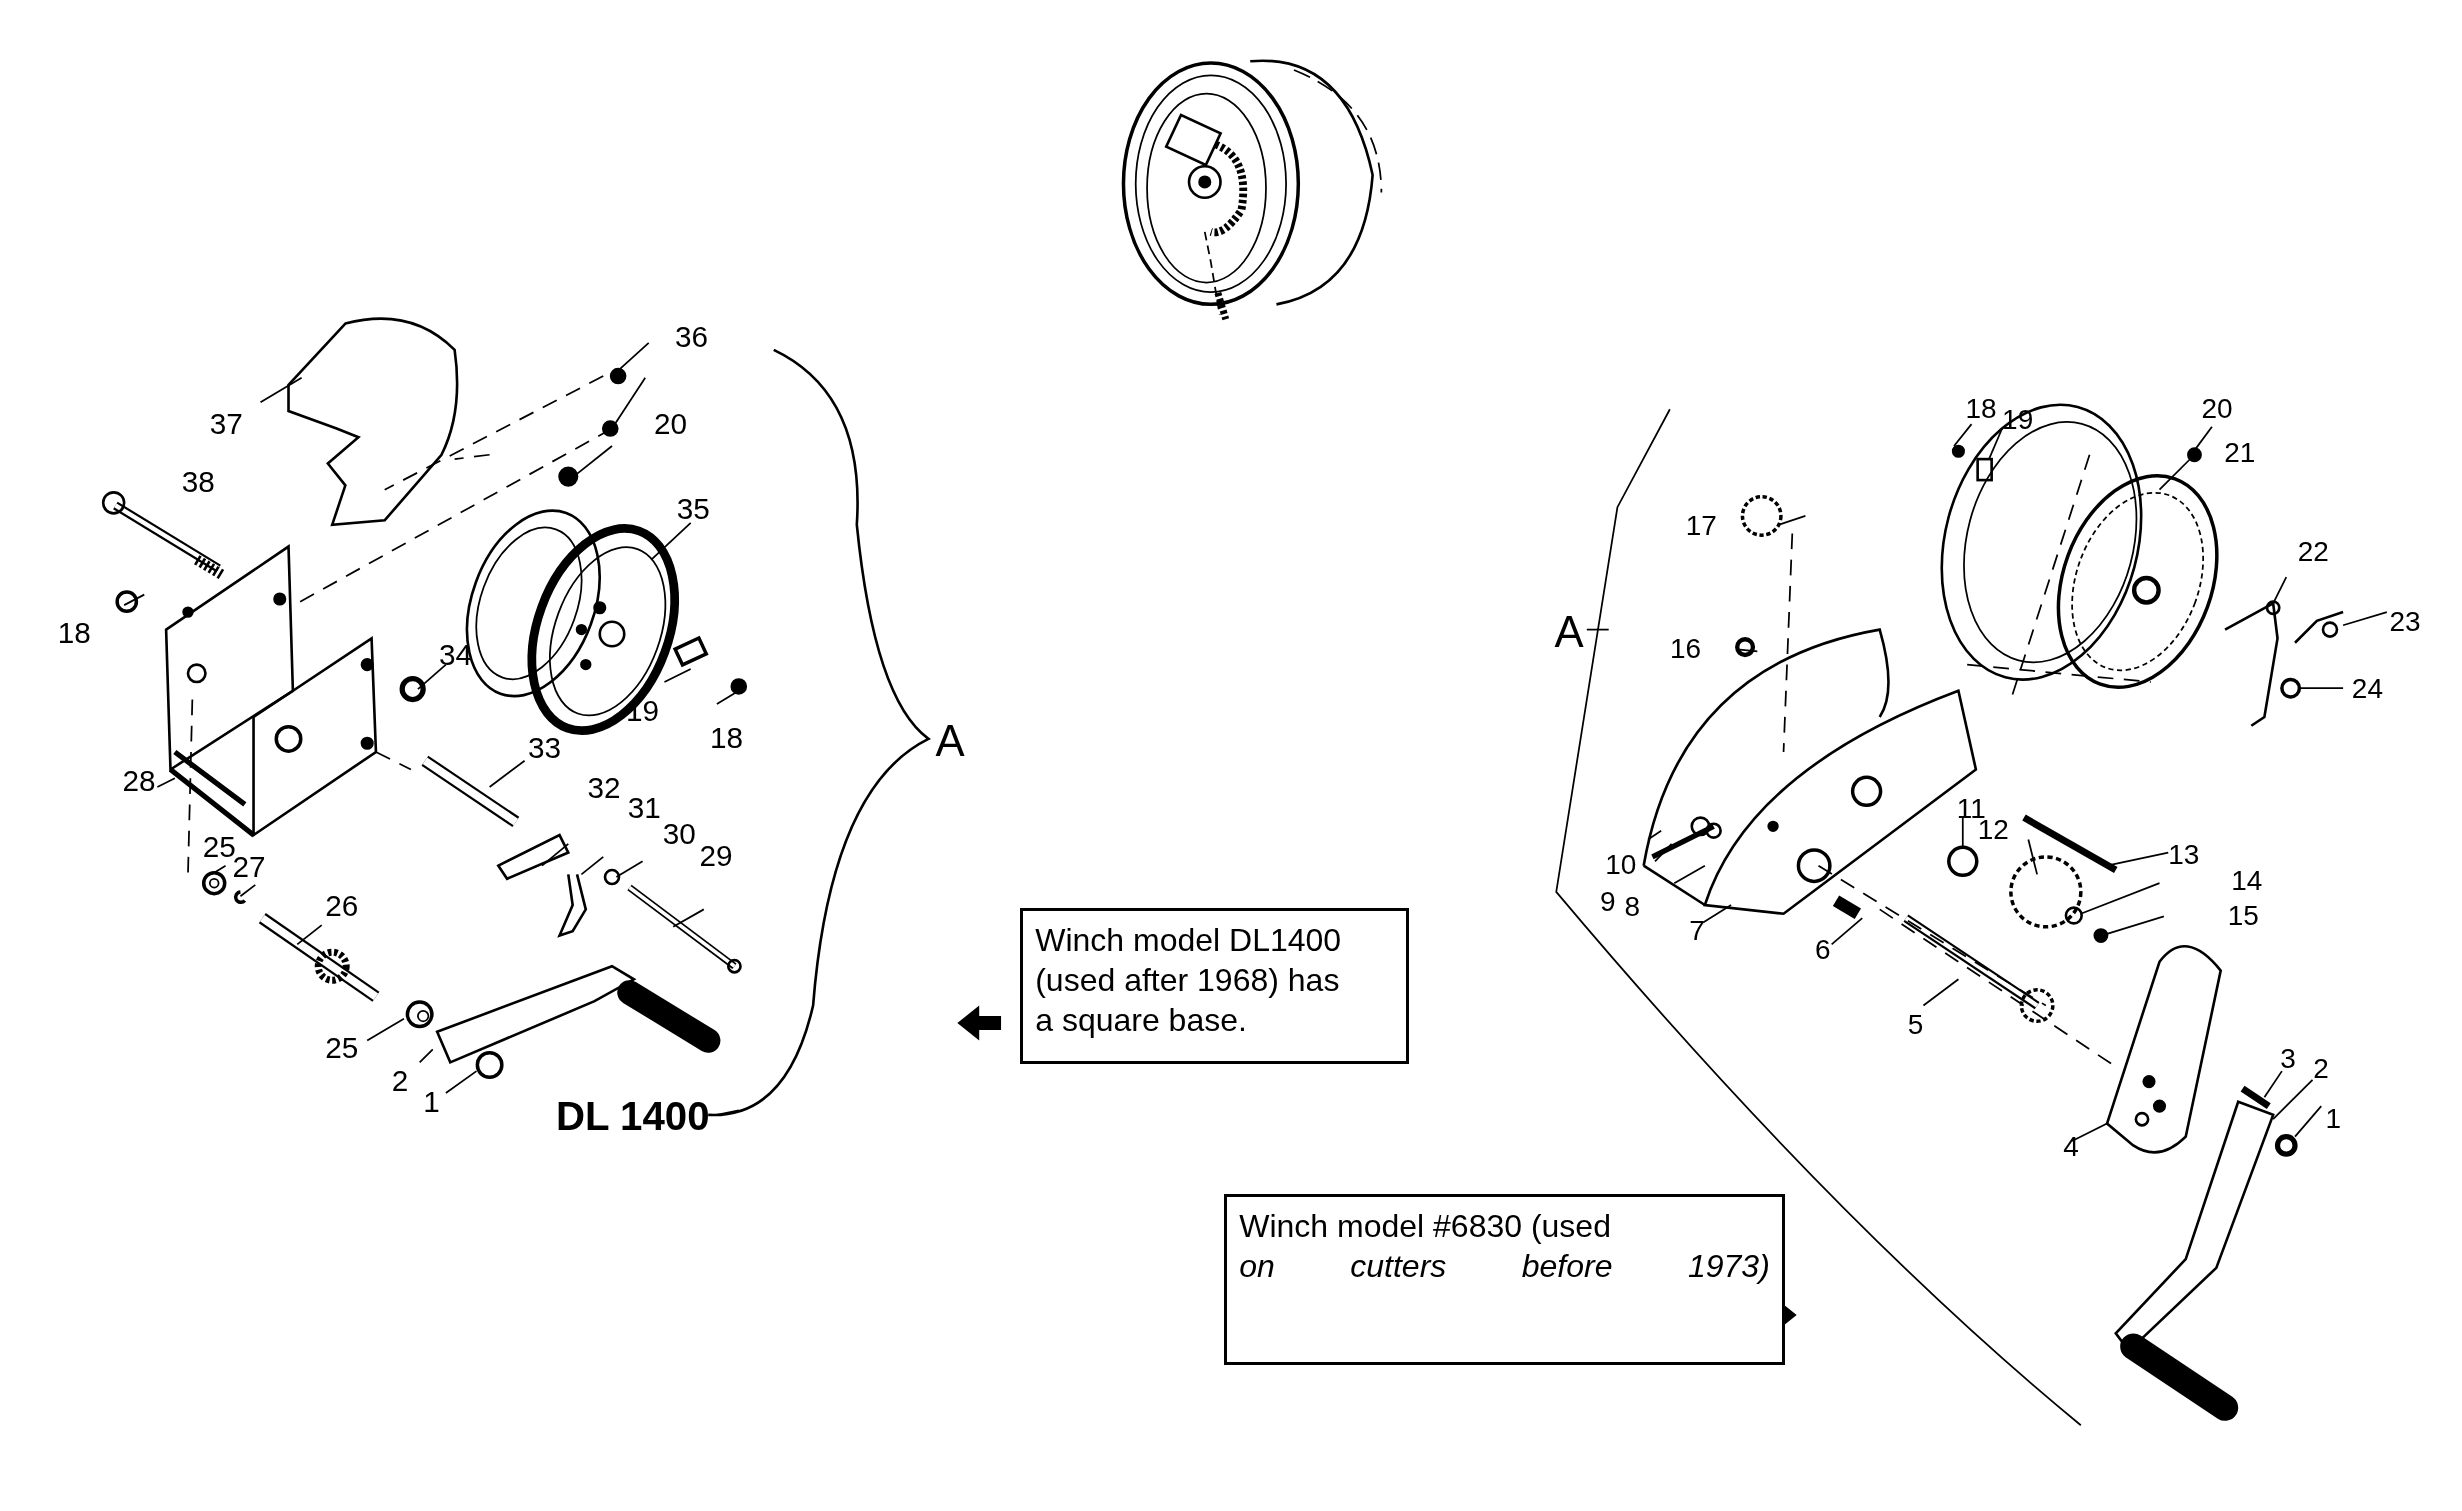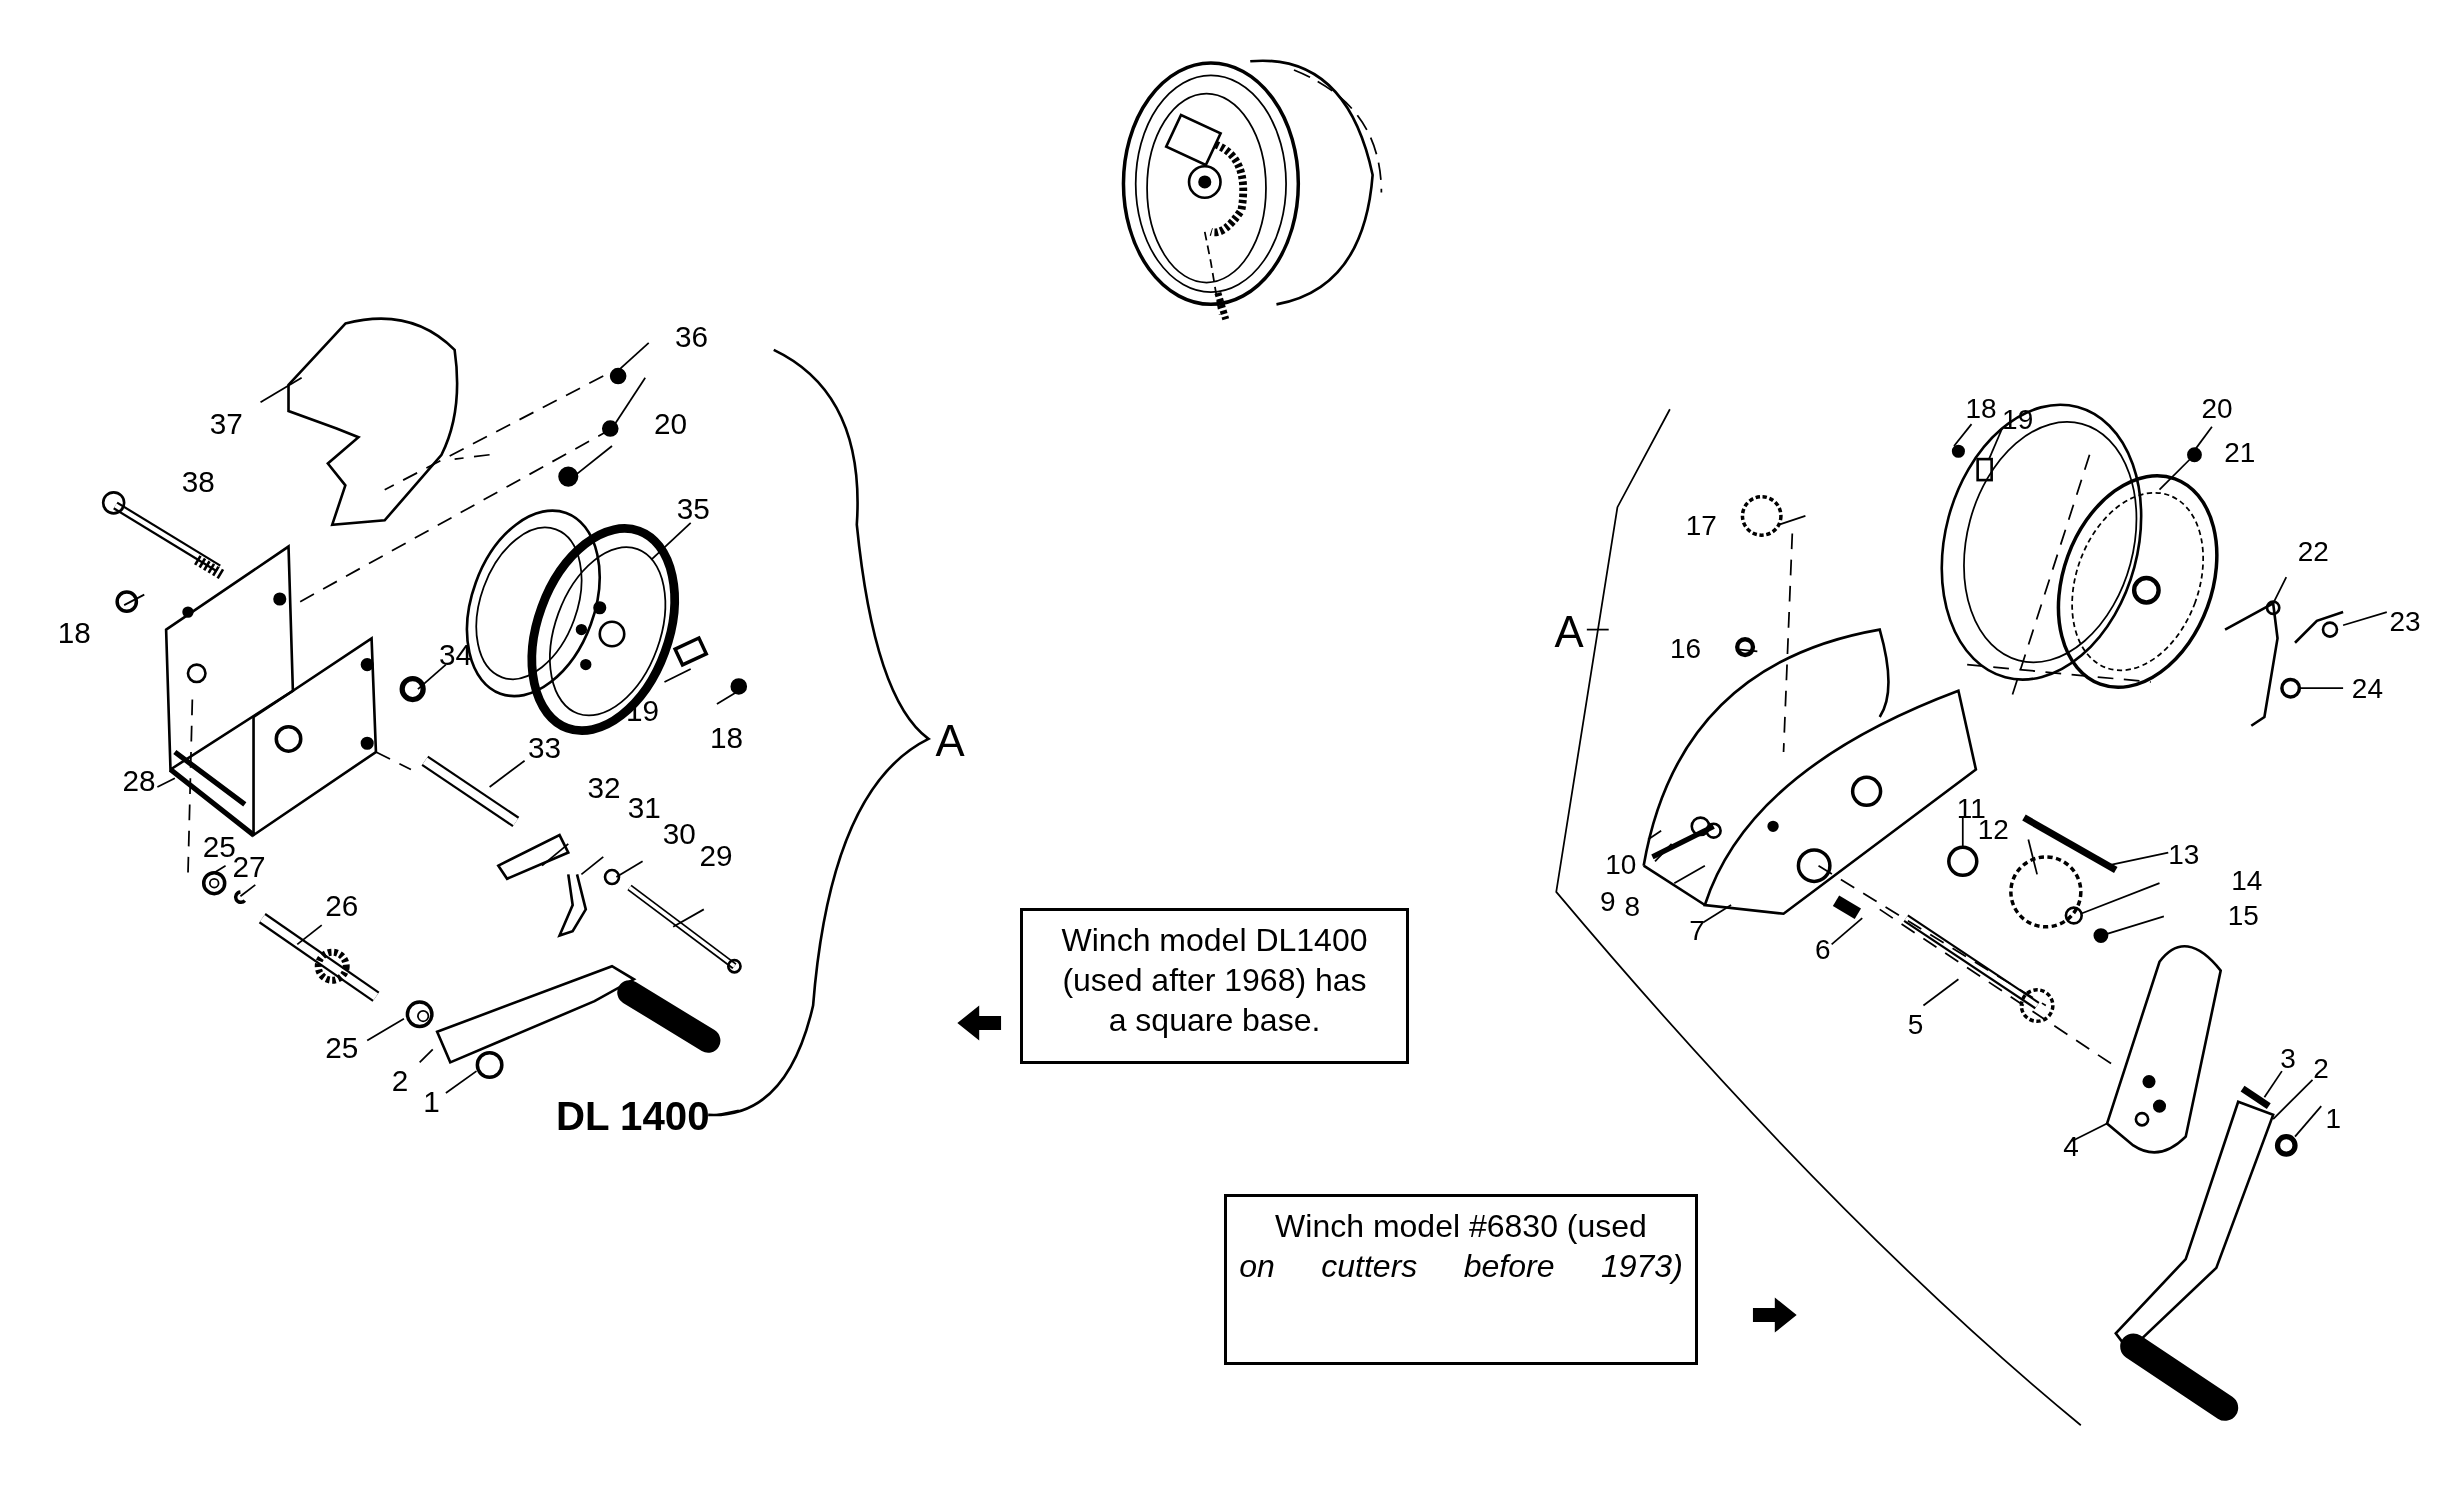--- a/index.html
+++ b/index.html
@@ -4,22 +4,22 @@
 <style>
   html, body { margin:0; padding:0; background:#ffffff; }
   body { width:2462px; height:1511px; position:relative; overflow:hidden; font-family:"Liberation Sans", sans-serif; color:#000; }
   svg.art { position:absolute; left:0; top:0; width:2462px; height:1511px; }
   .lbl { font-family:"Liberation Sans", sans-serif; font-size:32px; fill:#000; }
   .lbl-n { font-family:"Liberation Sans Narrow","Liberation Sans", sans-serif; font-size:34px; fill:#000; }
   .big { font-family:"Liberation Sans", sans-serif; font-size:50px; fill:#000; }
   .model { font-family:"Liberation Sans", sans-serif; font-weight:bold; font-size:46px; fill:#000; }
   .note { position:absolute; border:3.5px solid #000; background:#fff; font-size:32px; line-height:40px; padding:8.7px 12.2px; box-sizing:border-box; }
   .note1 { left:1020px; top:908px; width:389px; height:156px; }
-  .note2 { left:1224px; top:1194px; width:474px; height:171px; text-align:justify; }
-  .note div { white-space:nowrap;text-align:center; }
+  .note2 { left:1224px; top:1194px; width:561px; height:171px; text-align:justify; }
+  .note div { white-space:nowrap; }
   .note2 .j { text-align:justify; text-align-last:justify; white-space:normal;font-style:italic; }
 </style>
 </head>
 <body>
 
 <svg class="art" viewBox="0 0 2816 1728" xmlns="http://www.w3.org/2000/svg">
   <g fill="none" stroke="#000" stroke-width="3">
 
     <g>
       <ellipse cx="1385" cy="210" rx="100" ry="138" stroke-width="4"></ellipse>

